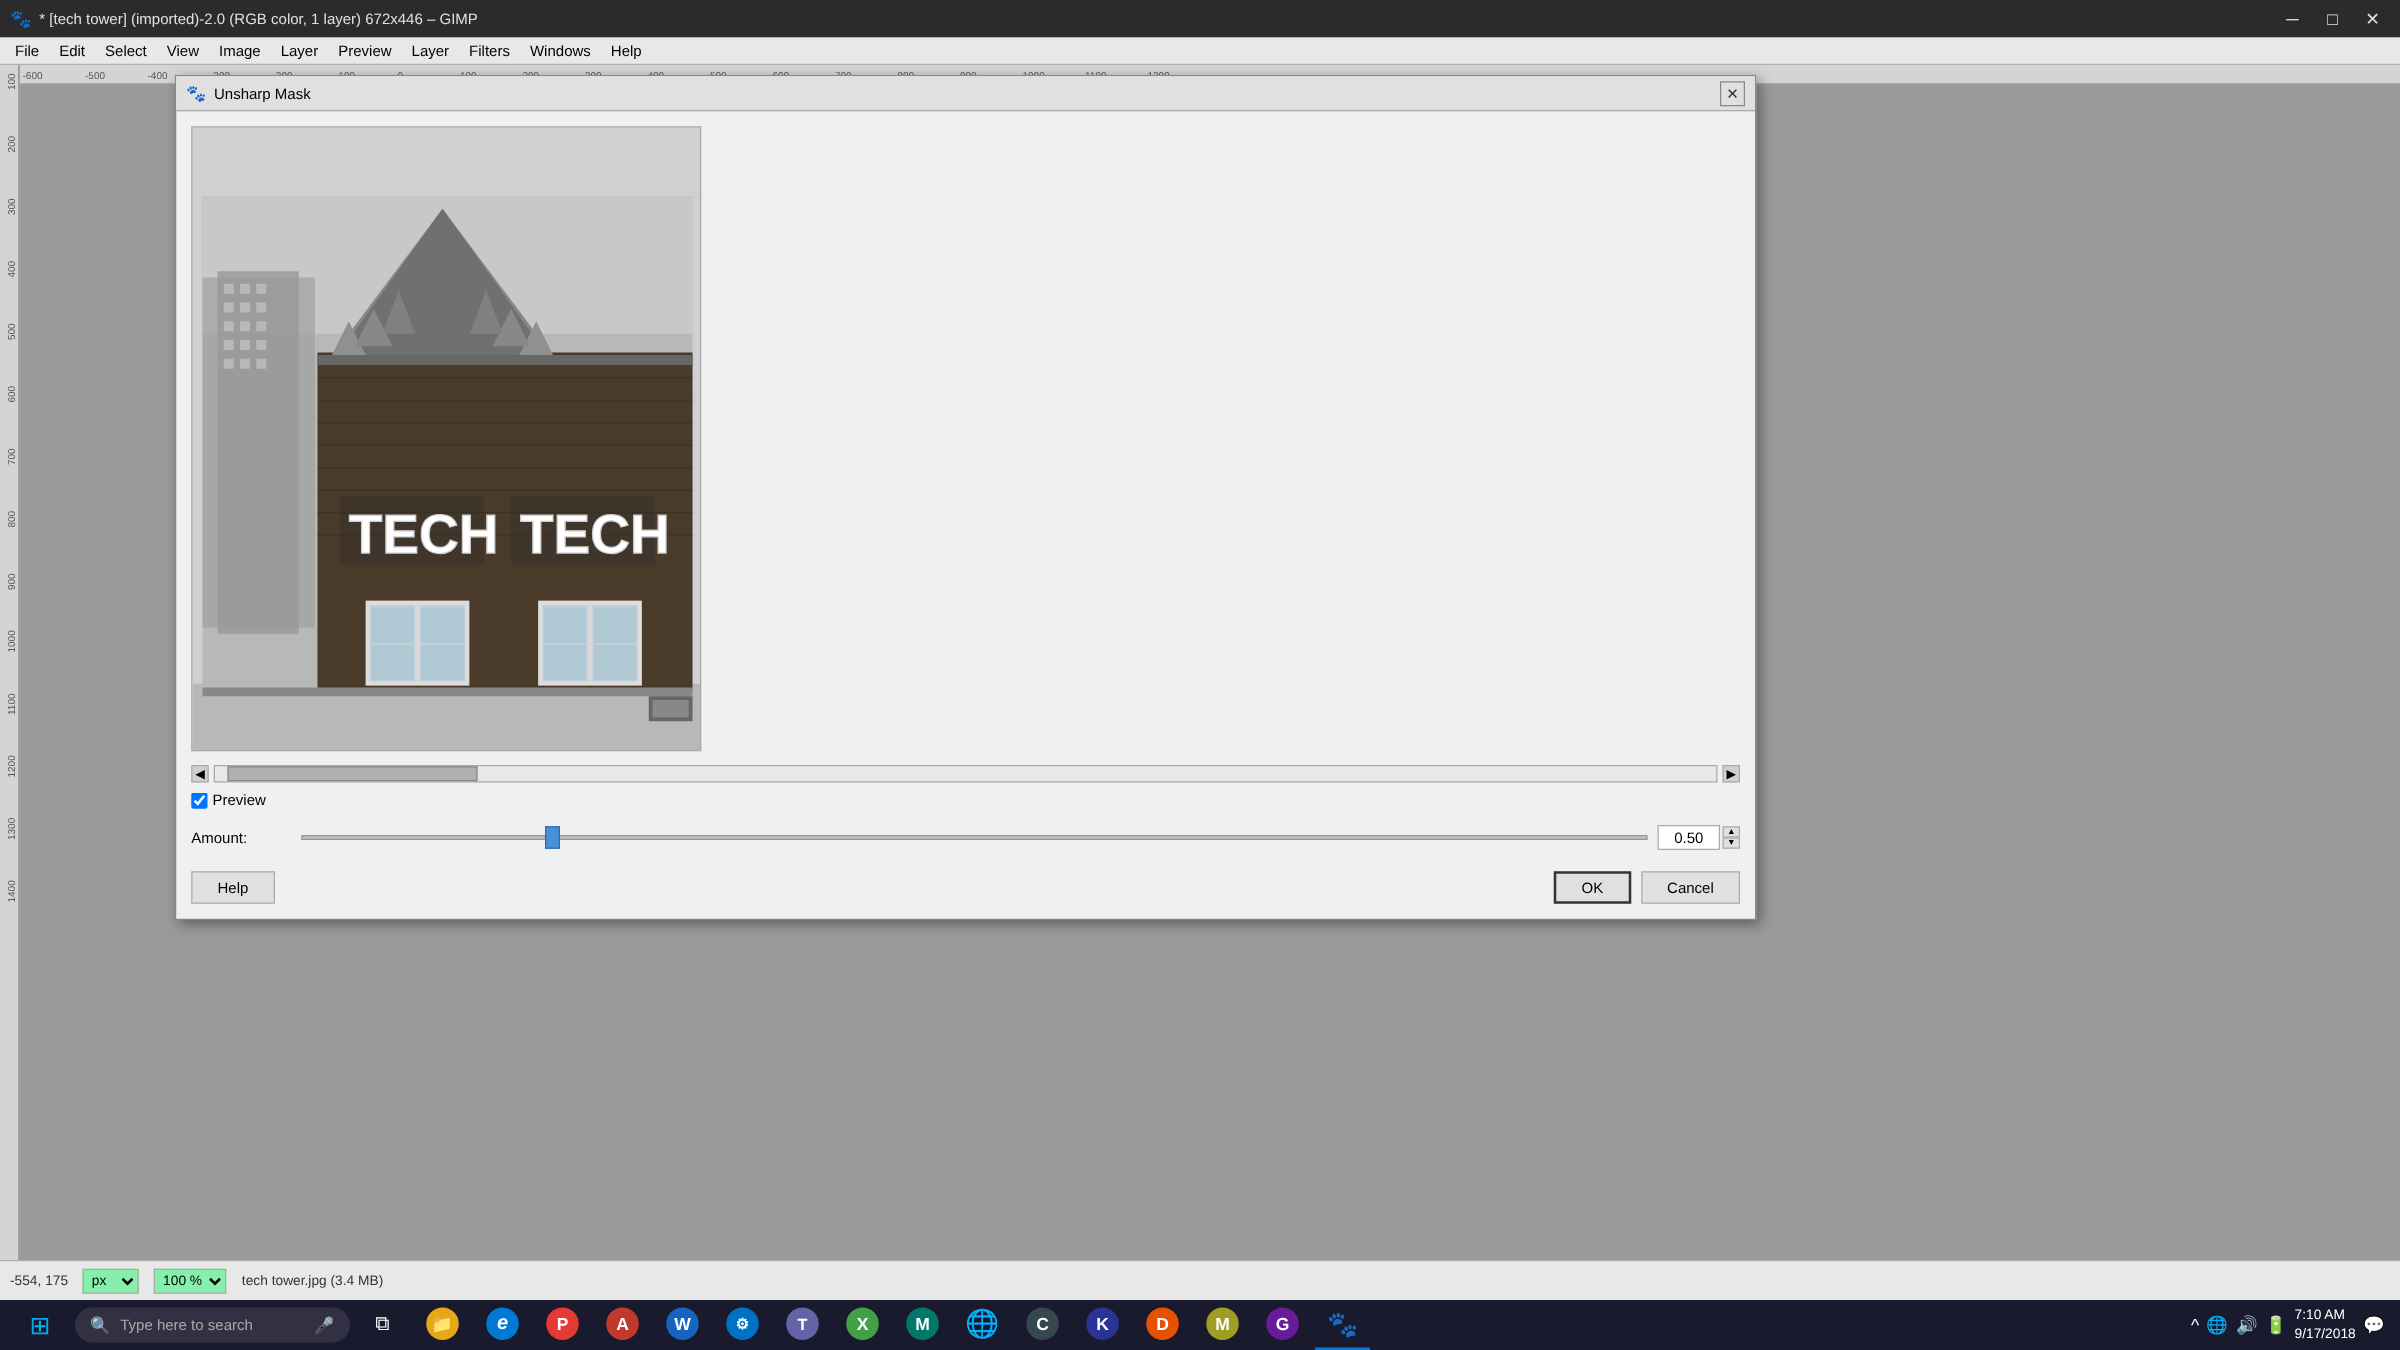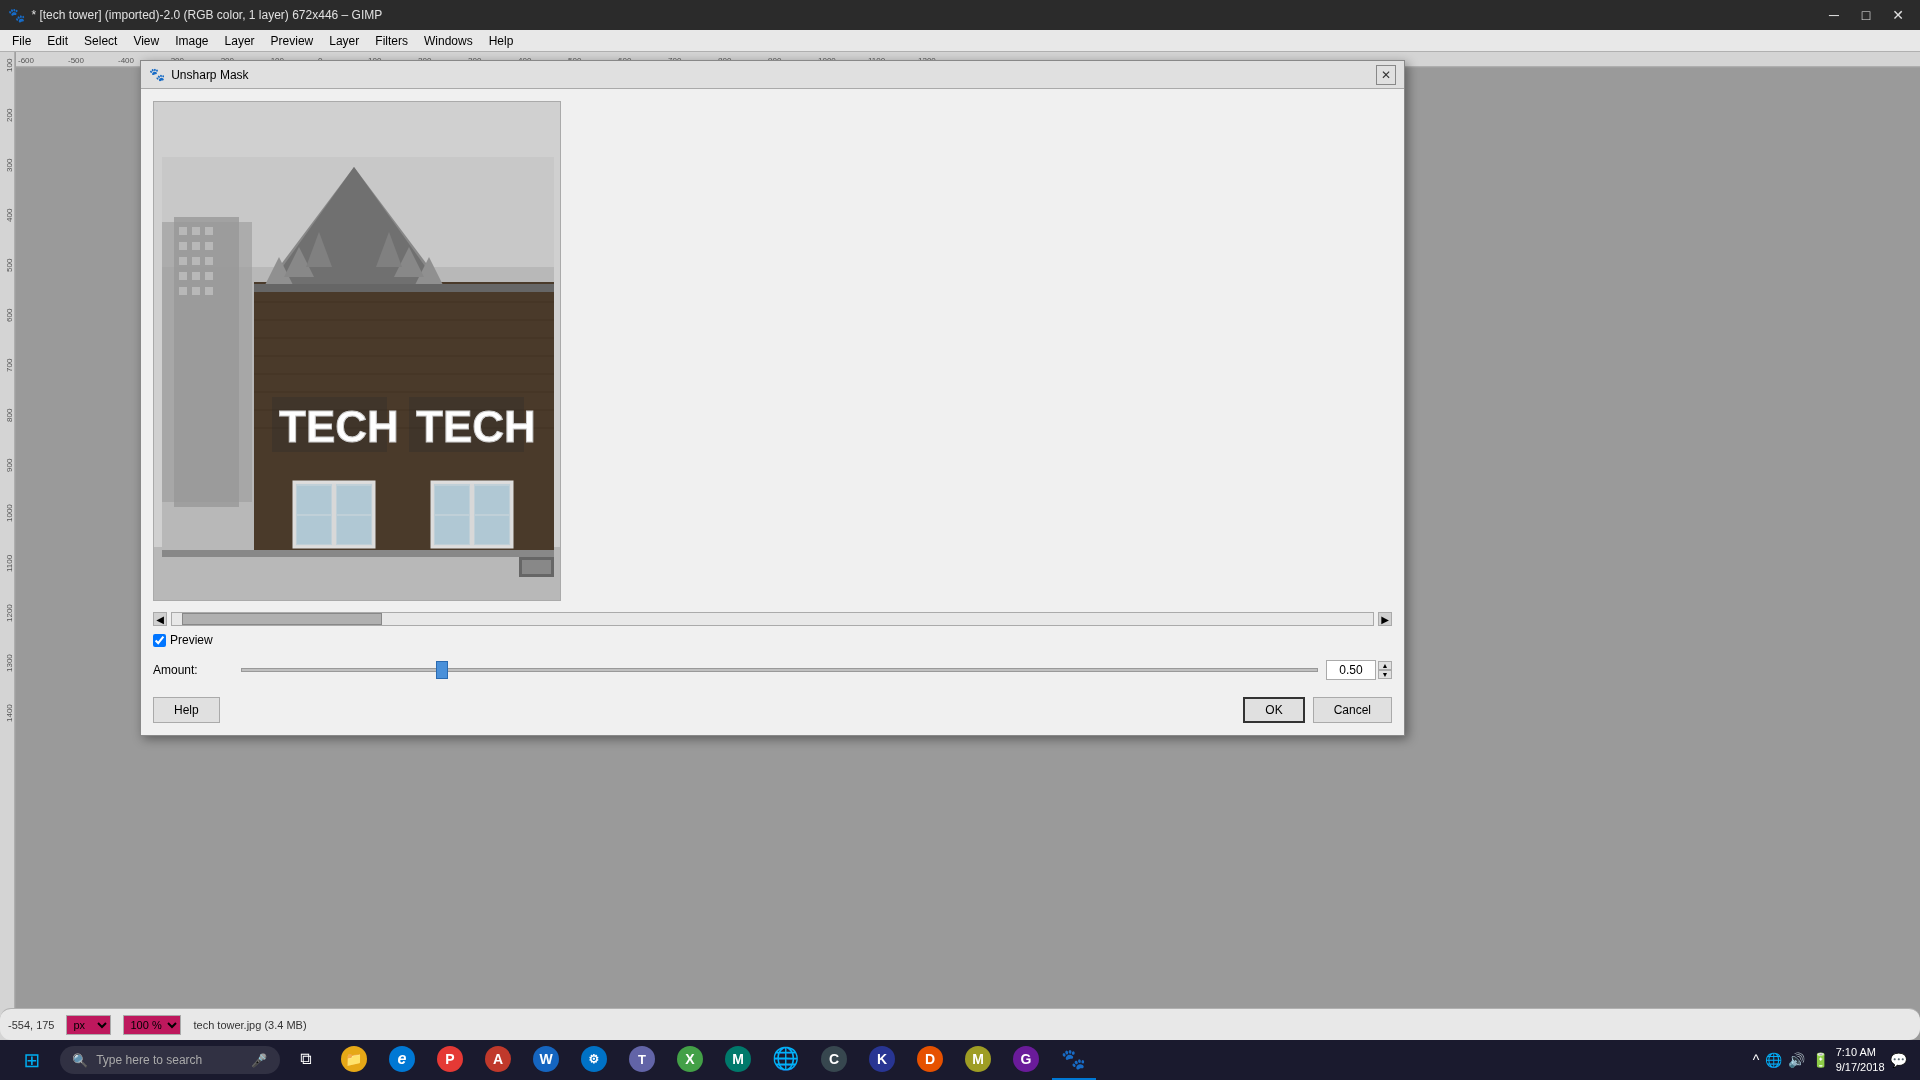--- a/index.html
+++ b/index.html
@@ -112,21 +112,21 @@
       padding: 0 8px;
       gap: 12px;
     }
     .bottom-bar-item {
       font-size: 11px;
       color: #333;
     }
     .bottom-bar-select {
       font-size: 11px;
       border: 1px solid #aaa;
-      background: #be185d;
+      background: #86efac;
       padding: 1px 2px;
       height: 20px;
     }
 
     
     .taskbar {
       position: absolute;
       bottom: 0; left: 0; right: 0;
       height: 40px;
       background: #1a1a2e;
@@ -459,21 +459,21 @@
     <text x="12" y="520" font-size="8" fill="#555" transform="rotate(-90,12,520)">1100</text>
     <text x="12" y="570" font-size="8" fill="#555" transform="rotate(-90,12,570)">1200</text>
     <text x="12" y="620" font-size="8" fill="#555" transform="rotate(-90,12,620)">1300</text>
     <text x="12" y="670" font-size="8" fill="#555" transform="rotate(-90,12,670)">1400</text>
   </svg>
 </div>
 
 <div class="canvas-area">
 </div>
 
-<div class="bottom-bar" style="bottom: 40px; border-radius: 11px;">
+<div class="bottom-bar" style="bottom: 40px;">
   <span class="bottom-bar-item">-554, 175</span>
   <select class="bottom-bar-select">
     <option>px</option>
     <option>mm</option>
     <option>in</option>
   </select>
   <select class="bottom-bar-select">
     <option>100 %</option>
     <option>50 %</option>
     <option>200 %</option>

